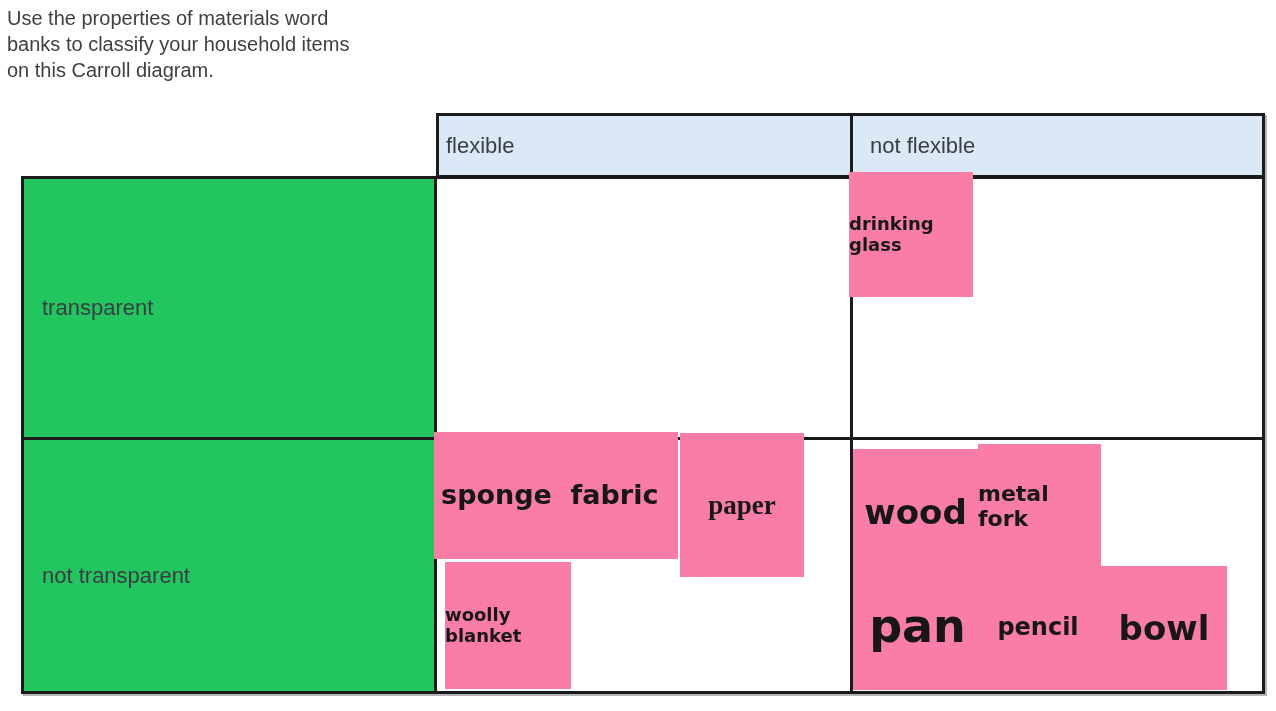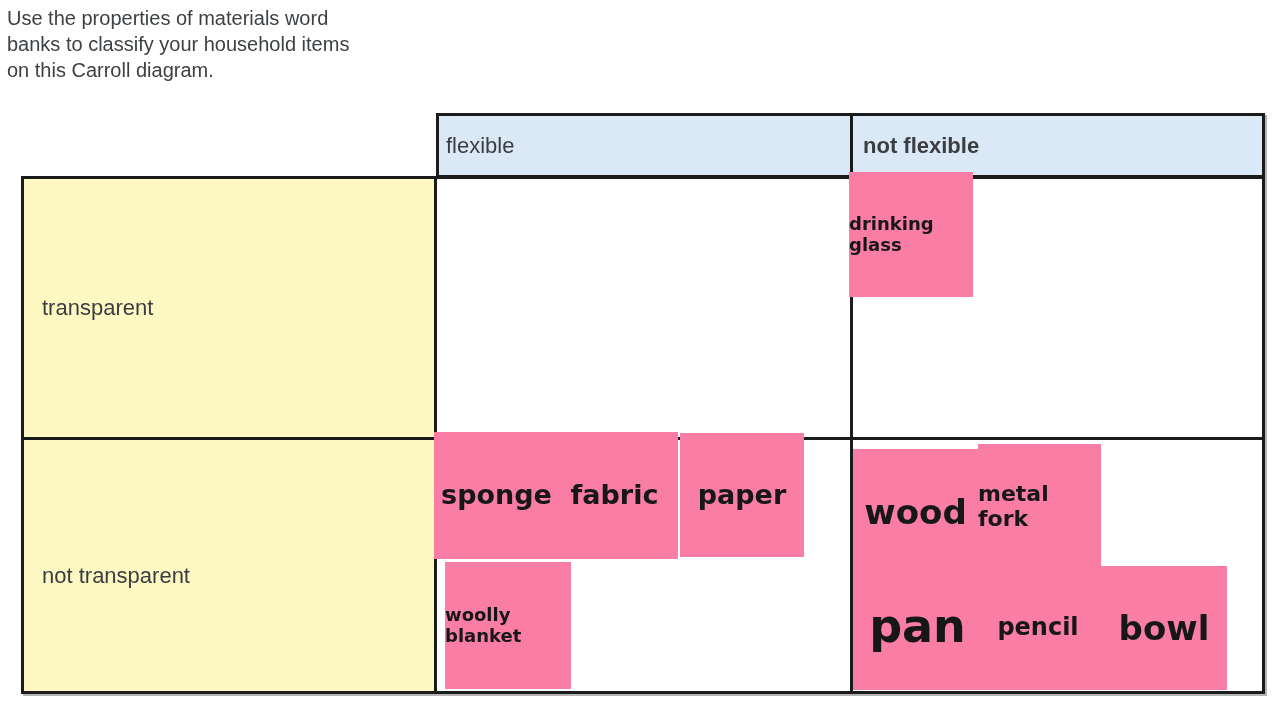--- a/index.html
+++ b/index.html
@@ -22,33 +22,33 @@
     position: absolute; left: 436px; top: 113px; width: 829px; height: 65px;
     background: #dbe8f6; border: 3px solid #1b1b1b;
     box-shadow: 2px 2px 0 #b5b5b5;
     display: flex;
   }
   .grid-header .hcell {
     display: flex; align-items: center;
     font-size: 22px; color: #3a3e42;
   }
   .hcell.flexible { width: 411px; padding-left: 7px; }
-  .hcell.notflexible { flex: 1; padding-left: 10px; font-weight: bold; }
+  .hcell.notflexible { flex: 1; padding-left: 17px; }
   .grid-header .vline-h {
     width: 3px; background: #1b1b1b; height: 100%;
   }
 
   .grid-body {
     position: absolute; left: 21px; top: 176px; width: 1244px; height: 518px;
     background: #ffffff; border: 3px solid #1b1b1b;
     box-shadow: 2px 2px 0 #b5b5b5;
   }
   .rowhead-col {
     position: absolute; left: 0; top: 0; width: 413px; height: 100%;
-    background: #fef9c3; border-right: 3px solid #1b1b1b;
+    background: #22c55e; border-right: 3px solid #1b1b1b;
   }
   .rcell {
     position: absolute; left: 0; width: 413px;
     display: flex; align-items: center; padding-left: 18px;
     font-size: 22px; color: #3a3e42;
   }
   .rcell.transparent { top: 0; height: 258px; }
   .rcell.nottransparent { top: 271px; height: 251px; }
   .hline {
     position: absolute; left: 0; right: 0; top: 258px; height: 3px;
@@ -69,21 +69,21 @@
   .note {
     position: absolute; z-index: 10;
     background: #fa7da6;
     display: flex; align-items: center; justify-content: center;
     font-family: "DejaVu Sans", sans-serif;
     font-weight: 700; color: #171717; line-height: 1.12;
   }
   .n-drinking-glass { left: 849px;  top: 172px; width: 124px; height: 125px; font-size: 18px; }
   .n-sponge         { left: 434px;  top: 432px; width: 125px; height: 127px; font-size: 27px; }
   .n-fabric         { left: 551px;  top: 432px; width: 127px; height: 127px; font-size: 27px; }
-  .n-paper          { left: 680px;  top: 433px; width: 124px; height: 124px; font-size: 27px; }
+  .n-paper          { left: 680px;  top: 433px; width: 124px; height: 144px; font-size: 27px; font-family: Liberation Serif, serif; }
   .n-woolly-blanket { left: 445px;  top: 562px; width: 126px; height: 127px; font-size: 18px; }
   .n-wood           { left: 853px;  top: 449px; width: 125px; height: 126px; font-size: 34px; }
   .n-metal-fork     { left: 978px;  top: 444px; width: 123px; height: 125px; font-size: 22px; }
   .n-pan            { left: 853px;  top: 564px; width: 129px; height: 126px; font-size: 46px; }
   .n-pencil         { left: 975px;  top: 564px; width: 126px; height: 126px; font-size: 24px; }
   .n-bowl           { left: 1101px; top: 566px; width: 126px; height: 124px; font-size: 34px; }
 </style>
 </head>
 <body>
 

